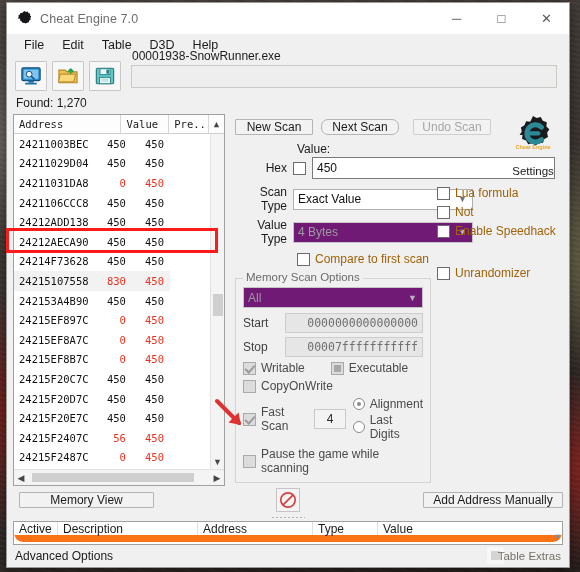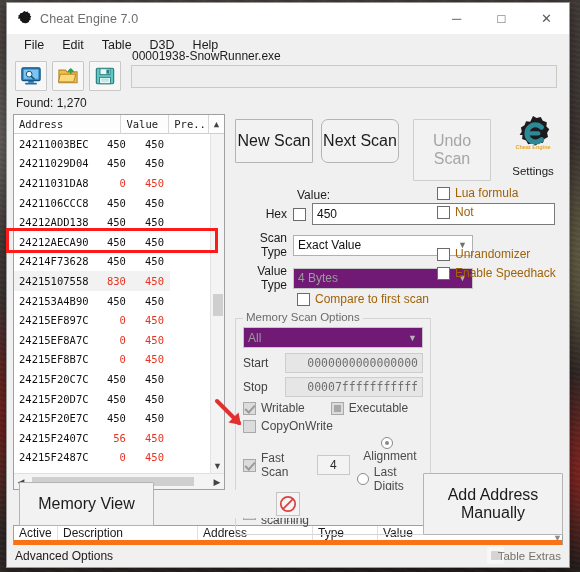--- a/index.html
+++ b/index.html
@@ -167,22 +167,22 @@
     border: 3px solid #ff1a1a; pointer-events: none; z-index: 12;
   }
   
   #redarrow { position: absolute; left: 214px; top: 398px; z-index: 12; }
 
   
   .rightpane { flex: 1 1 auto; padding-left: 10px; position: relative; }
   .scanrow { display: flex; align-items: flex-start; padding-top: 5px; }
   .btn {
     background: #f2f2f2; border: 1px solid #b4b4b4;
-    font-size: 16px; color: #1b1b1b; border-radius: 1px;
-    padding: 12px 0; text-align: center;
+    font-size: 12px; color: #1b1b1b; border-radius: 1px;
+    padding: 0 0; text-align: center;
   }
   .btn.disabled { color: #a6a6a6; background: #f2f2f2; border-color: #cfcfcf; }
   .btn.newscan  { width: 78px; }
   .btn.nextscan { width: 78px; margin-left: 8px; border-radius: 7px; }
   .btn.undoscan { width: 78px; margin-left: 14px; }
 
   .settings-wrap {
     position: absolute; right: 2px; top: 0; width: 56px;
     text-align: center;
   }
@@ -283,21 +283,21 @@
   }
   .grip { width: 34px; height: 3px;
           background-image: radial-gradient(#b5b5b5 40%, transparent 41%);
           background-size: 4px 3px; }
 
   
   .tablewrap {
     margin: 0 6px; border: 1px solid #a0a0a0; background: #fff;
     flex: 1 1 auto; display: flex; flex-direction: column; min-height: 0;
   }
-  .tablehead { display: flex; height: 20px; border-bottom: 5px solid #f97316; }
+  .tablehead { display: flex; height: 20px; border-bottom: 7px solid #f97316; border-radius: 9px; }
   .th {
     font-size: 12px; color: #1b1b1b; padding-left: 5px;
     display: flex; align-items: center; border-right: 1px solid #e0e0e0;
     background: #fff;
   }
   .th.active { width: 44px; }
   .th.desc   { width: 140px; }
   .th.addr   { width: 115px; }
   .th.type   { width: 65px; }
   .th.value  { flex: 1 1 auto; border-right: none; }
@@ -538,21 +538,21 @@
       </div>
 
       <div class="valrow" style="margin-top:5px;">
         <span class="lbl right">Value Type</span>
         <div class="combo dis" style="width:180px;">
           <span>4 Bytes</span>
           <span class="chev">▼</span>
         </div>
       </div>
 
-      <div class="cbrow" style="margin-top:0; margin-left:62px;">
+      <div class="cbrow" style="margin-top:6px; margin-left:62px;">
         <span class="cb"></span>
         <span class="cbtext">Compare to first scan</span>
       </div>
 
       <div class="group">
         <div class="group-title">Memory Scan Options</div>
         <div class="combo dis" style="margin-bottom:5px;">
           <span>All</span>
           <span class="chev">▼</span>
         </div>
@@ -572,21 +572,21 @@
         </div>
         <div class="cbrow">
           <span class="cb gray"></span>
           <span class="cbtext dim">CopyOnWrite</span>
         </div>
         <div class="cbrow" style="margin-top:4px;">
           <span class="cb gray checked"></span>
           <span class="cbtext dim">Fast Scan</span>
           <span class="numbox">4</span>
           <span style="display:flex; flex-direction:column;">
-            <span style="display:flex; align-items:center; margin-bottom:2px;flex-direction:column;">
+            <span style="display:flex; align-items:center; margin-bottom:2px;">
               <span class="radio on"></span>
               <span class="cbtext dim">Alignment</span>
             </span>
             <span style="display:flex; align-items:center;">
               <span class="radio"></span>
               <span class="cbtext dim">Last Digits</span>
             </span>
           </span>
         </div>
         <div class="cbrow" style="margin-top:6px; margin-bottom:0;">
@@ -597,27 +597,27 @@
 
       <div class="rightchecks">
         <div class="cbrow">
           <span class="cb"></span>
           <span class="cbtext">Lua formula</span>
         </div>
         <div class="cbrow">
           <span class="cb"></span>
           <span class="cbtext">Not</span>
         </div>
+        <div class="cbrow">
+          <span class="cb"></span>
+          <span class="cbtext">Enable Speedhack</span>
+        </div>
         <div class="cbrow" style="margin-top:28px;">
           <span class="cb"></span>
           <span class="cbtext">Unrandomizer</span>
-        </div>
-        <div class="cbrow">
-          <span class="cb"></span>
-          <span class="cbtext">Enable Speedhack</span>
         </div>
       </div>
 
     </div>
   </div>
 
   <div class="actionbar">
     <div class="btn memview">Memory View</div>
     <div class="stopbtn">
       <svg width="18" height="18" viewBox="0 0 20 20">

